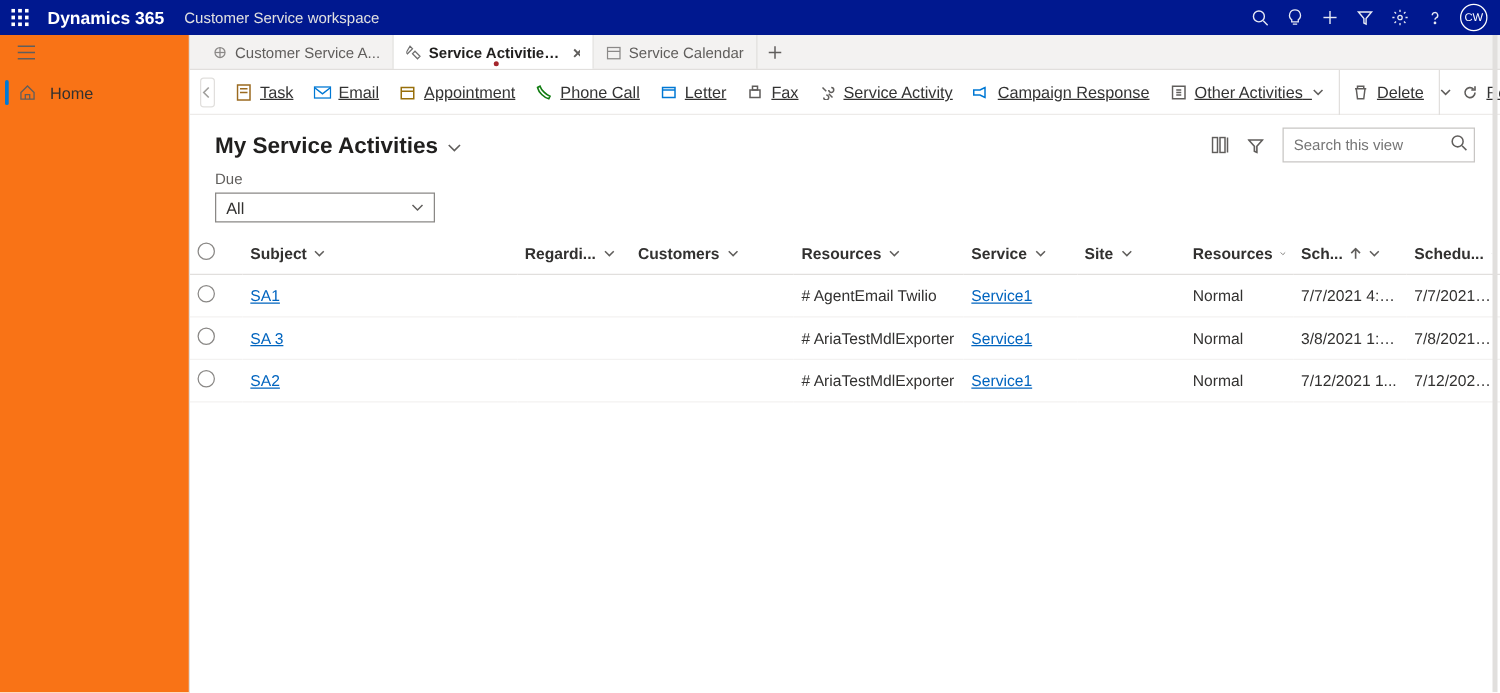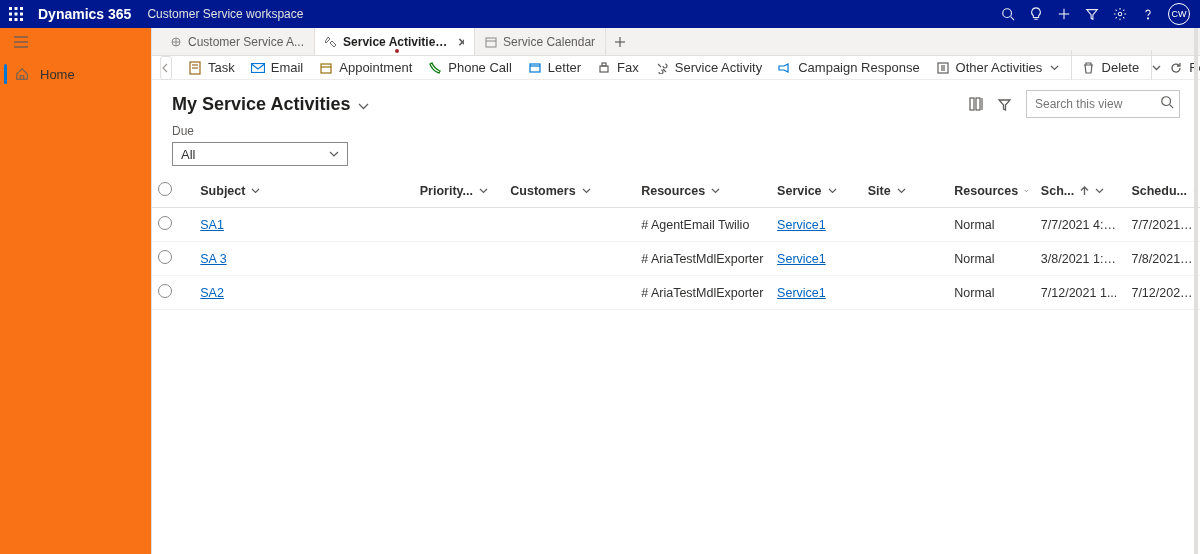--- a/index.html
+++ b/index.html
@@ -22,21 +22,21 @@
 .tabstrip { height: 28px; background: #f3f2f1; border-bottom: 1px solid #e1dfdd; display: flex; align-items: stretch; padding-left: 8px; }
 .tab { display: flex; align-items: center; padding: 0 10px; font-size: 12px; color: #605e5c; border-right: 1px solid #e1dfdd; cursor: pointer; max-width: 160px; overflow: hidden; }
 .tab .tab-ico { width: 12px; height: 12px; margin-right: 6px; opacity: 0.7; flex-shrink: 0; }
 .tab span { white-space: nowrap; overflow: hidden; text-overflow: ellipsis; }
 .tab.active { background: #fff; font-weight: 600; color: #201f1e; position: relative; }
 .tab.active::after { content: ""; position: absolute; left: 10px; right: 10px; bottom: -1px; height: 2px; background: #a4262c; display: none; }
 .tab .close { margin-left: 8px; font-size: 14px; color: #605e5c; }
 .tab .red-dot { position: absolute; bottom: 2px; left: 50%; width: 4px; height: 4px; background: #a4262c; border-radius: 50%; }
 .tab.active { position: relative; }
 .tab.add { border-right: none; width: 28px; justify-content: center; padding: 0; }
-.cmdbar { height: 24px; display: flex; align-items: center; padding: 0 8px; border-bottom: 1px solid #edebe9; background: #fff; gap: 0; }
+.cmdbar { height: 36px; display: flex; align-items: center; padding: 0 8px; border-bottom: 1px solid #edebe9; background: #fff; gap: 0; text-decoration: underline; }
 .cmdbar .navback { width: 24px; height: 24px; display: inline-flex; align-items: center; justify-content: center; color: #a19f9d; border: 1px solid #e1dfdd; border-radius: 3px; margin-right: 8px; cursor: pointer; }
 .cmd { display: flex; align-items: center; padding: 0 8px; height: 36px; font-size: 13px; color: #333; cursor: pointer; white-space: nowrap; }
 .cmd .cico { width: 14px; height: 14px; margin-right: 6px; display: inline-flex; align-items: center; justify-content: center; }
 .cmd.sep { border-left: 1px solid #e1dfdd; margin-left: 4px; padding-left: 10px; }
 .cmdbar-spacer { flex: 1; }
 .overflow-btn { width: 24px; display: inline-flex; align-items: center; justify-content: center; color: #605e5c; cursor: pointer; height: 36px; }
 .view-header { display: flex; align-items: center; padding: 10px 20px 6px 20px; background: #fff; }
 .view-title { font-size: 18px; font-weight: 600; color: #201f1e; display: flex; align-items: center; }
 .view-title .chev { margin-left: 8px; color: #605e5c; }
 .vh-spacer { flex: 1; }
@@ -350,21 +350,21 @@
             <th>
                 <span class="hdr">
                   <strong>Subject</strong>
                   <svg class="chev2" width="9" height="6" viewBox="0 0 9 6" stroke="#605e5c" fill="none" stroke-width="1.2">
                     <path d="M1 1l3.5 3.5L8 1"></path>
                   </svg>
                 </span>
               </th>
             <th>
                 <span class="hdr">
-                  <strong>Priority...</strong>
+                  <strong>Regardi...</strong>
                   <svg class="chev2" width="9" height="6" viewBox="0 0 9 6" stroke="#605e5c" fill="none" stroke-width="1.2">
                     <path d="M1 1l3.5 3.5L8 1"></path>
                   </svg>
                 </span>
               </th>
             <th>
                 <span class="hdr">
                   <strong>Customers</strong>
                   <svg class="chev2" width="9" height="6" viewBox="0 0 9 6" stroke="#605e5c" fill="none" stroke-width="1.2">
                     <path d="M1 1l3.5 3.5L8 1"></path>

